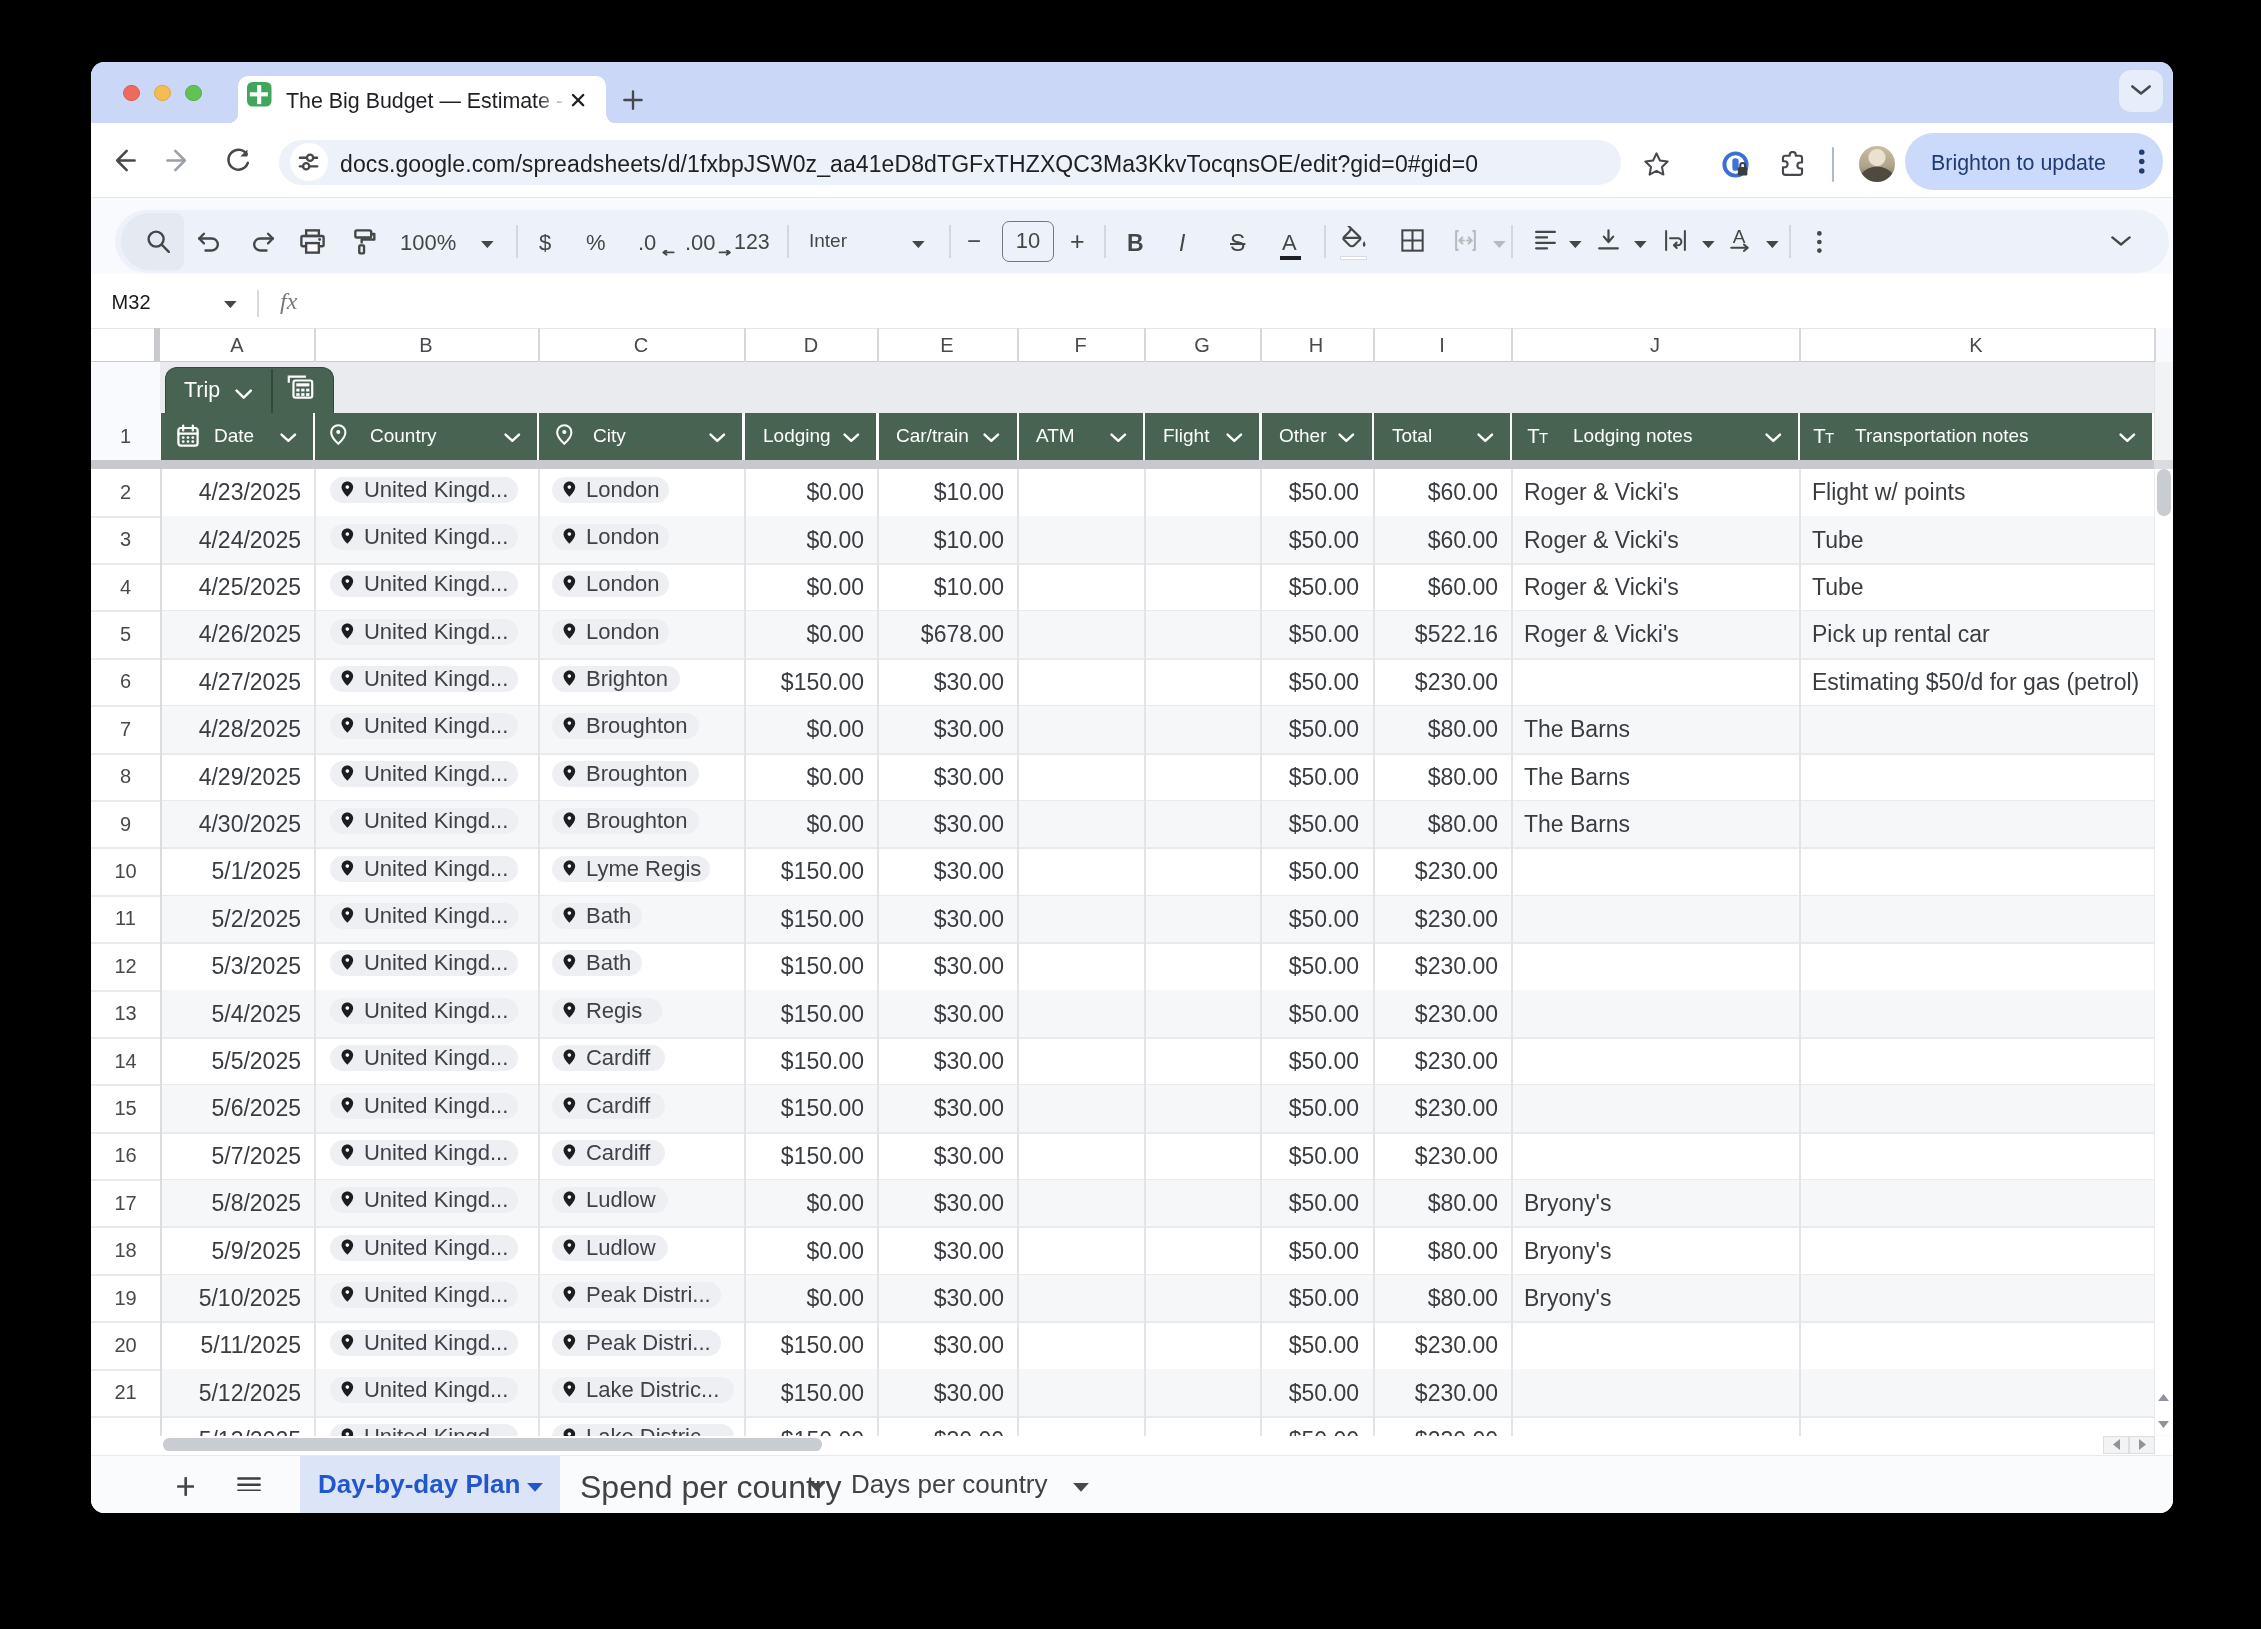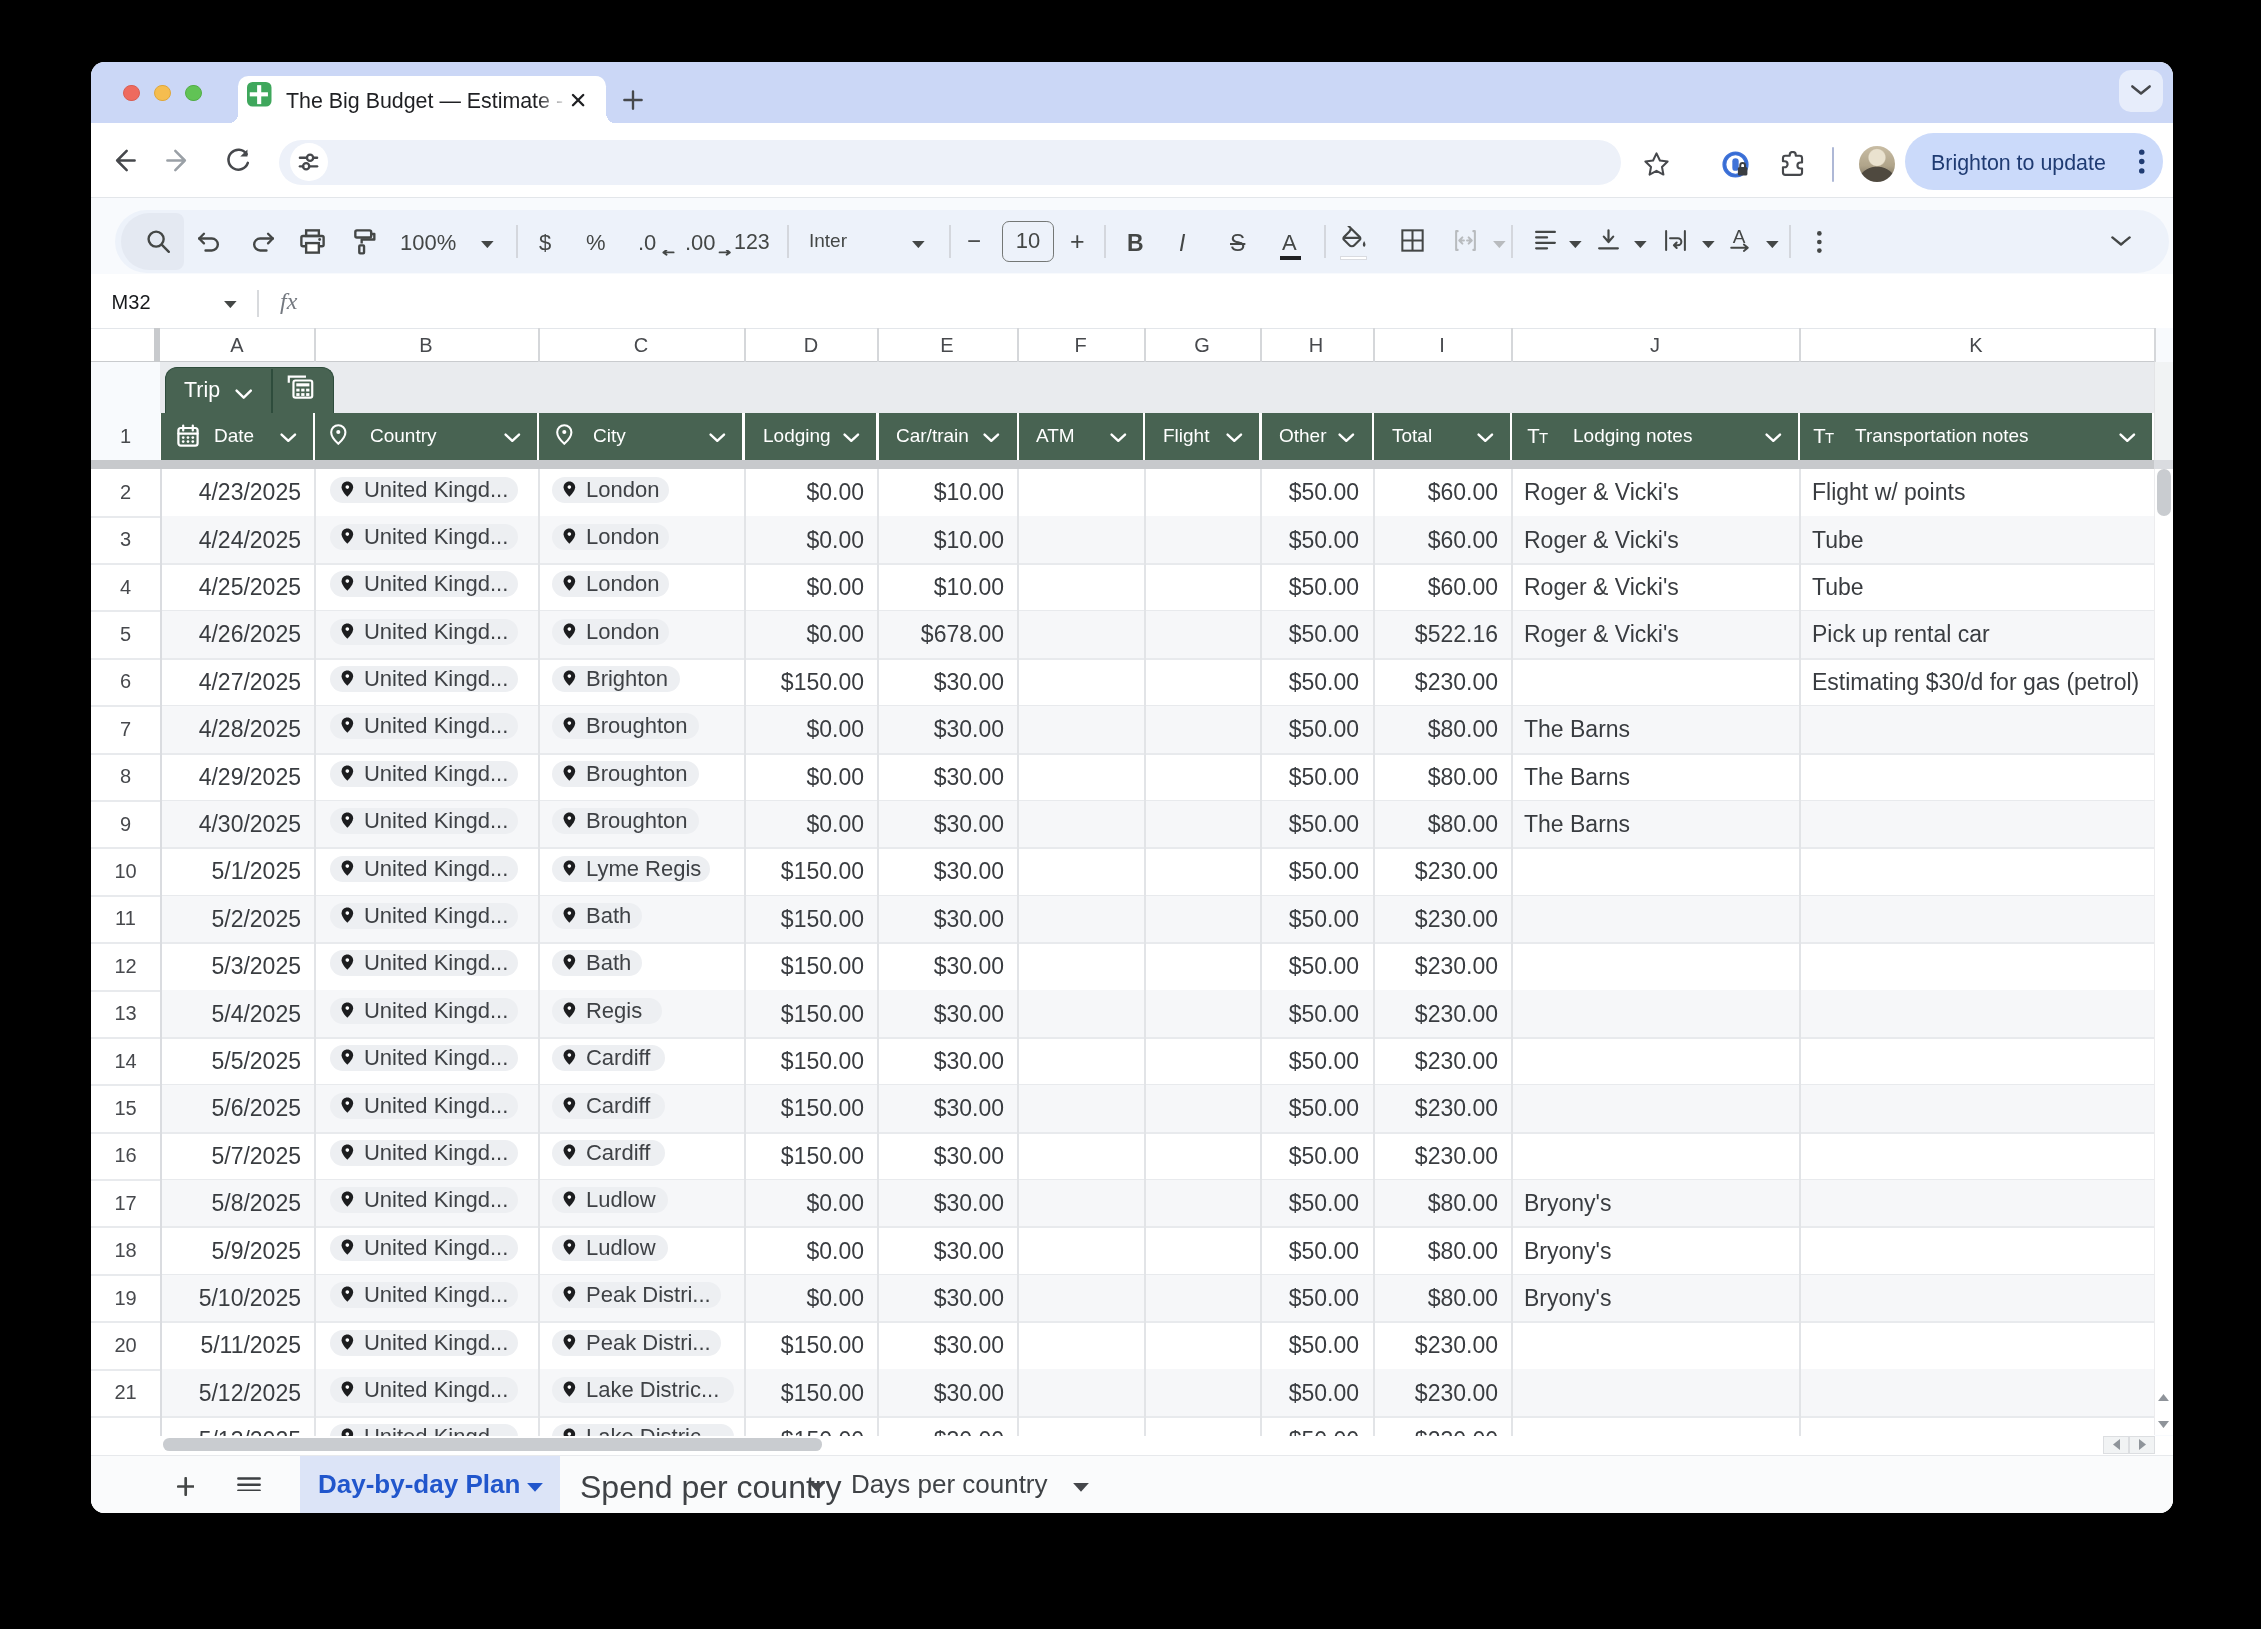--- a/index.html
+++ b/index.html
@@ -38,20 +38,21 @@
     <div class="a" style="left:188px;top:78px;width:1342px;height:45px;border-radius:23px;background:#edf1f9"></div>
     <div class="a" style="left:199px;top:81px;width:38px;height:38px;border-radius:50%;background:#fff"></div>
     <div class="a" style="left:205px;top:89px"><svg style="" width="25" height="22" viewBox="0 0 32 28">
         <path d="M5 8.5 H14" fill="none" stroke="#46484c" stroke-width="3" stroke-linecap="round" stroke-linejoin="round"></path>
         <path d="M22 8.5 H27" fill="none" stroke="#46484c" stroke-width="3" stroke-linecap="round" stroke-linejoin="round"></path>
         <circle cx="18" cy="8.5" r="4" fill="none" stroke="#46484c" stroke-width="3"></circle>
         <path d="M5 19.5 H9" fill="none" stroke="#46484c" stroke-width="3" stroke-linecap="round" stroke-linejoin="round"></path>
         <path d="M17 19.5 H27" fill="none" stroke="#46484c" stroke-width="3" stroke-linecap="round" stroke-linejoin="round"></path>
         <circle cx="13" cy="19.5" r="4" fill="none" stroke="#46484c" stroke-width="3"></circle>
       </svg></div>
+    <div class="a" style="left:249px;top:89px;font-size:23px;color:#202124;letter-spacing:0.1px">docs.google.com/spreadsheets/d/1fxbpJSW0z_aa41eD8dTGFxTHZXQC3Ma3KkvTocqnsOE/edit?gid=0#gid=0</div>
     <div class="a" style="left:1552px;top:89px"><svg style="" width="27" height="27" viewBox="0 0 34 34">
         <path d="M17 3 L21.3 11.9 31 13.2 23.9 20 25.7 29.7 17 25 8.3 29.7 10.1 20 3 13.2 12.7 11.9 Z" fill="none" stroke="#46484c" stroke-width="2.6" stroke-linecap="round" stroke-linejoin="round"></path>
       </svg></div>
     <div class="a" style="left:1631px;top:89px"><svg style="" width="27" height="27" viewBox="0 0 34 34">
         <circle cx="17" cy="17" r="14" fill="none" stroke="#4073d8" stroke-width="5"></circle>
         <circle cx="17" cy="17" r="14" fill="none" stroke="#2f66d0" stroke-width="1"></circle>
         <rect x="13" y="9" width="8" height="16" rx="4" fill="#4073d8"></rect>
         <rect x="20" y="20" width="12" height="11" rx="2" fill="#3a3d42"></rect>
         <path d="M23 20 v-2 a3 3 0 0 1 6 0 v2" fill="none" stroke="#3a3d42" stroke-width="2.5"></path>
       </svg></div>
@@ -454,21 +455,21 @@
         <span style="margin-left:11px"><svg style="" width="12.7" height="16" viewBox="0 0 16 20">
             <path d="M8 0.5 C3.9 0.5 0.7 3.7 0.7 7.8 c0 5.2 7.3 12 7.3 12 s7.3-6.8 7.3-12 C15.3 3.7 12.1 0.5 8 0.5 Z" fill="#1c1d1f"></path>
             <circle cx="8" cy="7.6" r="2.3" fill="#fff"></circle>
           </svg></span>
         <span style="margin-left:10.3px">Brighton</span>
       </div>
       <div class="num" style="left:653px;top:200px;width:120px">$150.00</div>
       <div class="num" style="left:786px;top:200px;width:127px">$30.00</div>
       <div class="num" style="left:1169px;top:200px;width:99px">$50.00</div>
       <div class="num" style="left:1282px;top:200px;width:125px">$230.00</div>
-      <div class="txt" style="left:1721px;top:200px">Estimating $30/d for gas (petrol)</div>
+      <div class="txt" style="left:1721px;top:200px">Estimating $50/d for gas (petrol)</div>
       <div class="rn" style="left:0;top:249px">7</div>
       <div class="num" style="left:69px;top:247px;width:141px">4/28/2025</div>
       <div class="chip" style="left:239px;top:244px;width:188px">
         <span style="margin-left:11px"><svg style="" width="12.7" height="16" viewBox="0 0 16 20">
             <path d="M8 0.5 C3.9 0.5 0.7 3.7 0.7 7.8 c0 5.2 7.3 12 7.3 12 s7.3-6.8 7.3-12 C15.3 3.7 12.1 0.5 8 0.5 Z" fill="#1c1d1f"></path>
             <circle cx="8" cy="7.6" r="2.3" fill="#fff"></circle>
           </svg></span>
         <span style="margin-left:10.3px">United Kingd...</span>
       </div>
       <div class="chip" style="left:461px;top:244px;width:147px">

